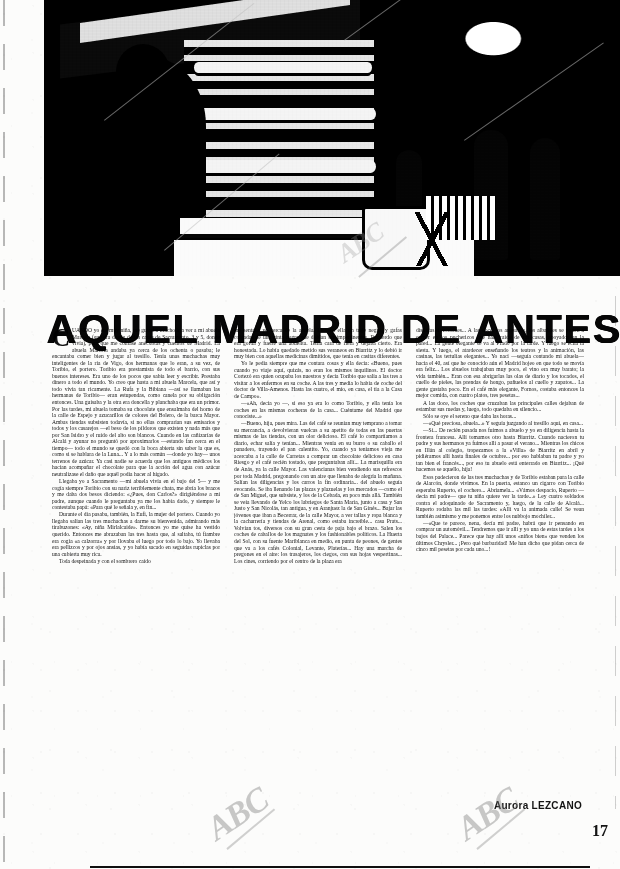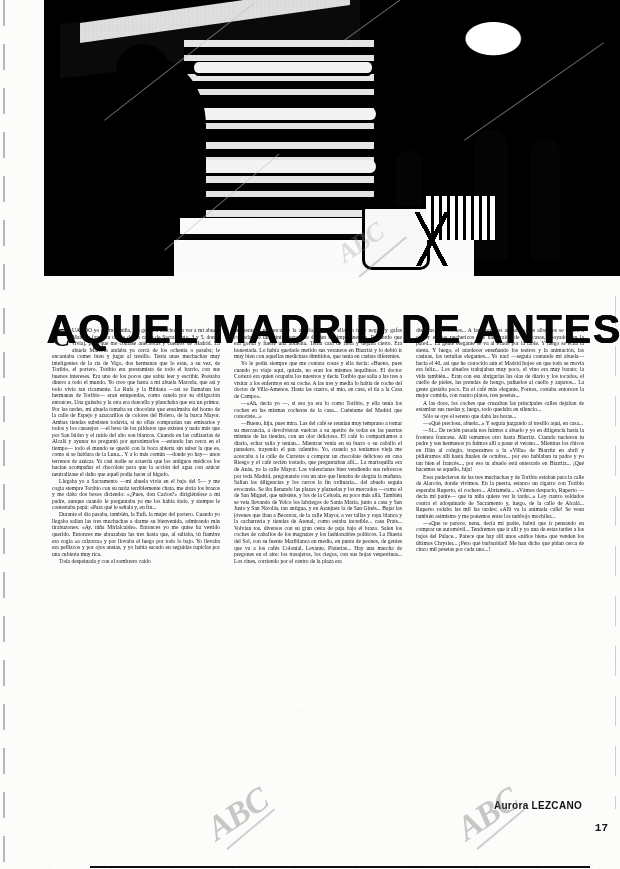--- a/index.html
+++ b/index.html
@@ -242,22 +242,22 @@
     font-family: "Liberation Sans", sans-serif;
     font-size: 10px;
     font-weight: 700;
     color: #131313;
     letter-spacing: .3px;
     filter: blur(.18px);
   }
   .folio {
     position: absolute;
     right: 12px; top: 822px;
-    font-family: Liberation Mono, monospace;
-    font-size: 11px;
+    font-family: Liberation Serif, serif;
+    font-size: 16px;
     font-weight: 700;
     color: #141414;
   }
   .rule-bottom {
     position: absolute;
     left: 90px; right: 30px; top: 866px;
     height: 2px;
     background: #0f0f0f;
   }
 

